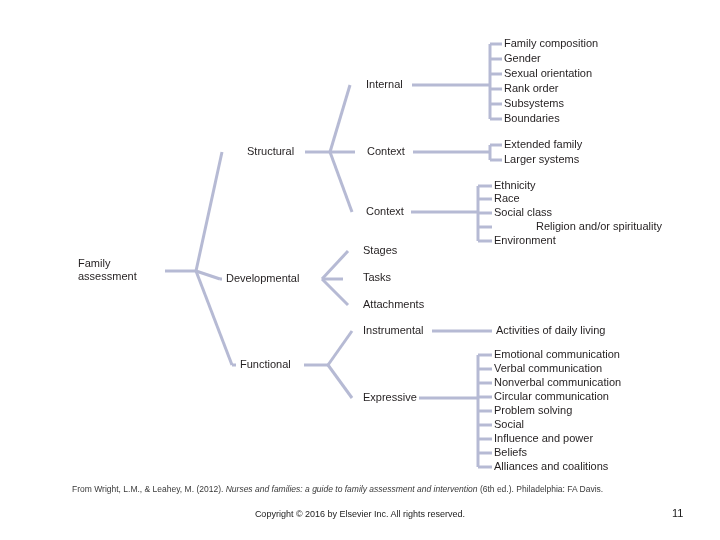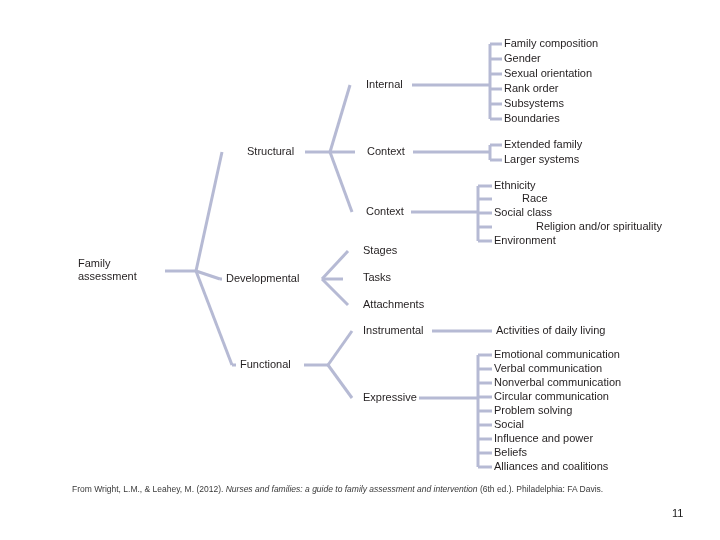--- a/index.html
+++ b/index.html
@@ -171,35 +171,36 @@
   <div class="leaf-label" style="left:504px; top:52px;">Gender</div>
   <div class="leaf-label" style="left:504px; top:67px;">Sexual orientation</div>
   <div class="leaf-label" style="left:504px; top:82px;">Rank order</div>
   <div class="leaf-label" style="left:504px; top:97px;">Subsystems</div>
   <div class="leaf-label" style="left:504px; top:112px;">Boundaries</div>
 
   <div class="leaf-label" style="left:504px; top:138px;">Extended family</div>
   <div class="leaf-label" style="left:504px; top:153px;">Larger systems</div>
 
   <div class="leaf-label" style="left:494px; top:179px;">Ethnicity</div>
-  <div class="leaf-label" style="left:494px; top:192px;margin-left:28px;">Race</div>
+  <div class="leaf-label" style="left:494px; top:192px;">Race</div>
   <div class="leaf-label" style="left:494px; top:206px;">Social class</div>
   <div class="leaf-label" style="left:494px; top:220px;padding-left:42px;">Religion and/or spirituality</div>
   <div class="leaf-label" style="left:494px; top:234px;">Environment</div>
 
   <div class="leaf-label" style="left:496px; top:324px;">Activities of daily living</div>
 
   <div class="leaf-label" style="left:494px; top:348px;">Emotional communication</div>
   <div class="leaf-label" style="left:494px; top:362px;">Verbal communication</div>
   <div class="leaf-label" style="left:494px; top:376px;">Nonverbal communication</div>
   <div class="leaf-label" style="left:494px; top:390px;">Circular communication</div>
   <div class="leaf-label" style="left:494px; top:404px;">Problem solving</div>
   <div class="leaf-label" style="left:494px; top:418px;">Social</div>
   <div class="leaf-label" style="left:494px; top:432px;">Influence and power</div>
   <div class="leaf-label" style="left:494px; top:446px;">Beliefs</div>
   <div class="leaf-label" style="left:494px; top:460px;">Alliances and coalitions</div>
 
   <div id="caption"><span>From Wright, L.M., &amp; Leahey, M. (2012). </span><span class="ital">Nurses and families: a guide to family assessment and intervention</span><span> (6th ed.). Philadelphia: FA Davis.</span></div>
 
+  <div id="copyright">Copyright © 2016 by Elsevier Inc. All rights reserved.</div>
 
   <div id="page-number">11</div>
 
 </div>
 
 </body></html>

